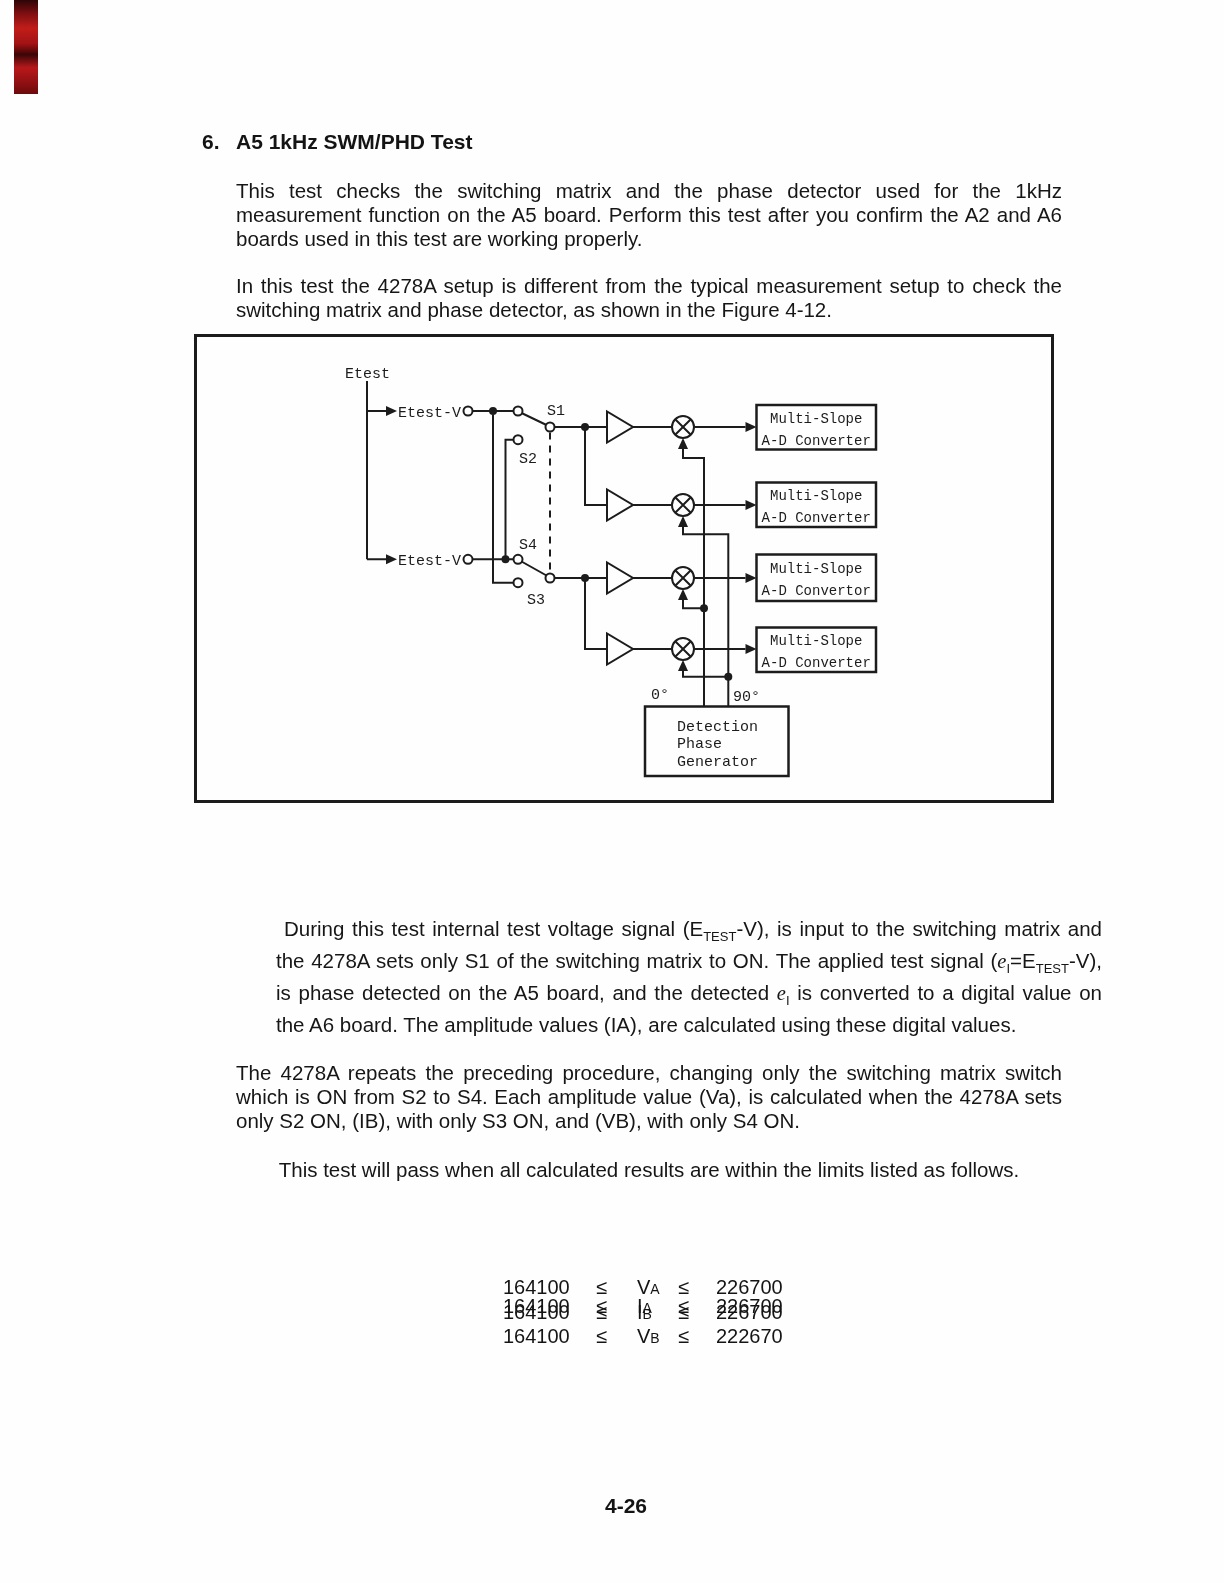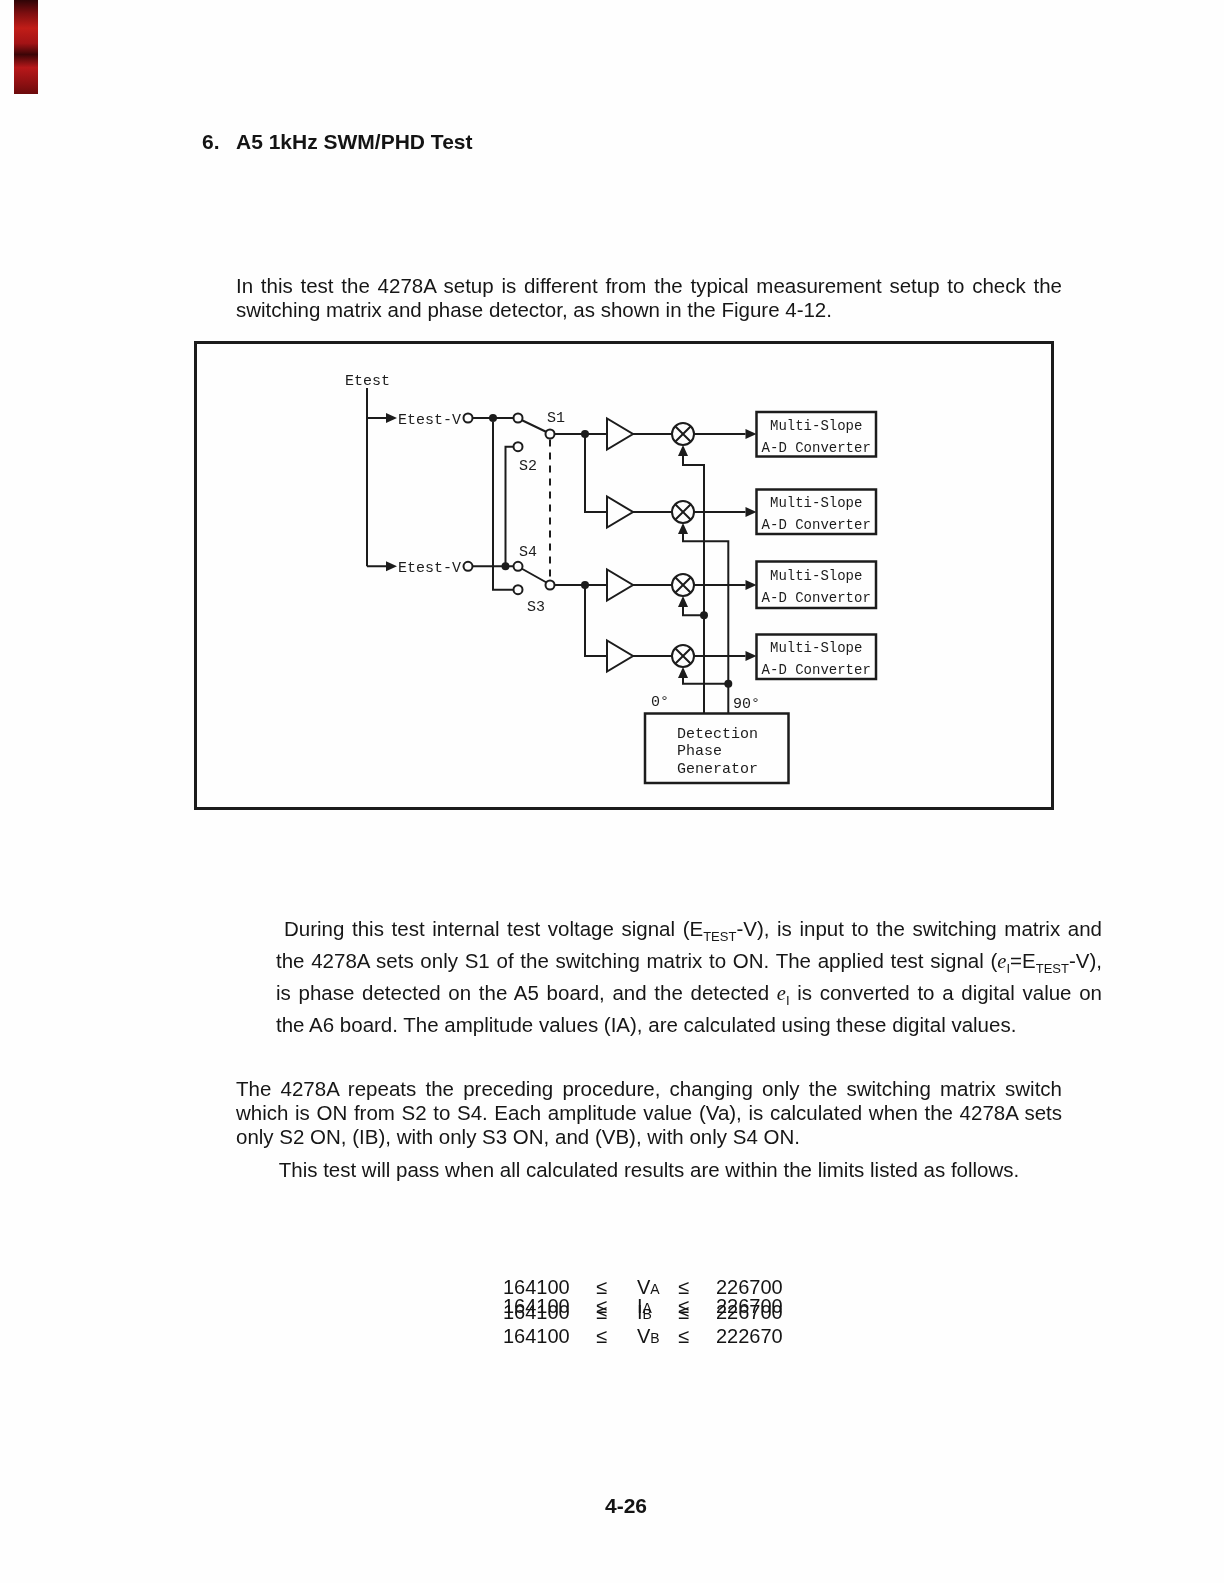--- a/index.html
+++ b/index.html
@@ -11,26 +11,26 @@
      background:linear-gradient(180deg,#2e0406 0%,#7d0e10 14%,#c11d18 30%,#a31315 46%,#3c0507 58%,#b8181a 72%,#8f1012 88%,#6b0b0c 100%);}
   
   .bodytxt{width:826px;font-size:20.5px;line-height:23.8px;text-align:justify;color:#161616;}
   h1,p{margin:0;padding:0;}
   #sec-num,#sec-title{top:130px;font-size:21px;font-weight:bold;}
   #sec-num{left:202px;}
   #sec-title{left:236px;}
   #p1{left:236px;top:179px;}
   #p2{left:236px;top:274px;}
   #p3{left:236px;top:917px;text-indent:8px;margin-left:40px;}
-  #p4{left:236px;top:1061px;margin-top:16px;}
+  #p4{left:236px;top:1061px;}
   #p5{left:236px;top:1158px;text-align:center;}
   sub{font-size:13px;}
   .se{font-family:"Liberation Serif",serif;font-style:italic;}
   
-  #figure-box{left:194px;top:341px;width:992px;height:469px;}
+  #figure-box{left:194px;top:334px;width:992px;height:469px;}
   #figure-box svg{position:absolute;left:0;top:0;}
   .wire{fill:none;stroke:#1c1c1c;stroke-width:2px;}
   .dash{fill:none;stroke:#1c1c1c;stroke-width:2px;stroke-dasharray:7 6;}
   .shape{fill:#fefefe;stroke:#1c1c1c;stroke-width:2px;}
   .boxr{fill:#fefefe;stroke:#1c1c1c;stroke-width:2.5px;}
   .frame{fill:none;stroke:#1c1c1c;stroke-width:3px;}
   .dotf{fill:#1c1c1c;stroke:none;}
   .ah{fill:#1c1c1c;stroke:none;}
   .dlabel{font-family:"Liberation Mono",monospace;font-size:15px;fill:#1c1c1c;}
   .dbox{font-family:"Liberation Mono",monospace;font-size:14px;fill:#1c1c1c;text-anchor:middle;}
@@ -50,20 +50,21 @@
 </head>
 <body>
 
 <div id="page">
 
   <div id="scan-mark" class="abs"></div>
 
   <span id="sec-num" class="abs">6.</span>
   <span id="sec-title" class="abs">A5 1kHz SWM/PHD Test</span>
 
+  <p id="p1" class="abs bodytxt">This test checks the switching matrix and the phase detector used for the 1kHz measurement function on the A5 board.  Perform this test after you confirm the A2 and A6 boards used in this test are working properly.</p>
   <p id="p2" class="abs bodytxt">In this test the 4278A setup is different from the typical measurement setup to check the switching matrix and phase detector, as shown in the Figure 4-12.</p>
 
   <div id="figure-box" class="abs">
     <svg width="860" height="469" viewBox="0 0 860 469">
       <defs>
         <g id="amp">
             <path class="shape" d="M0,-15.5 L0,15.5 L26,0 Z"></path>
           </g>
         <g id="mixer">
             <circle class="shape" r="11"></circle>

